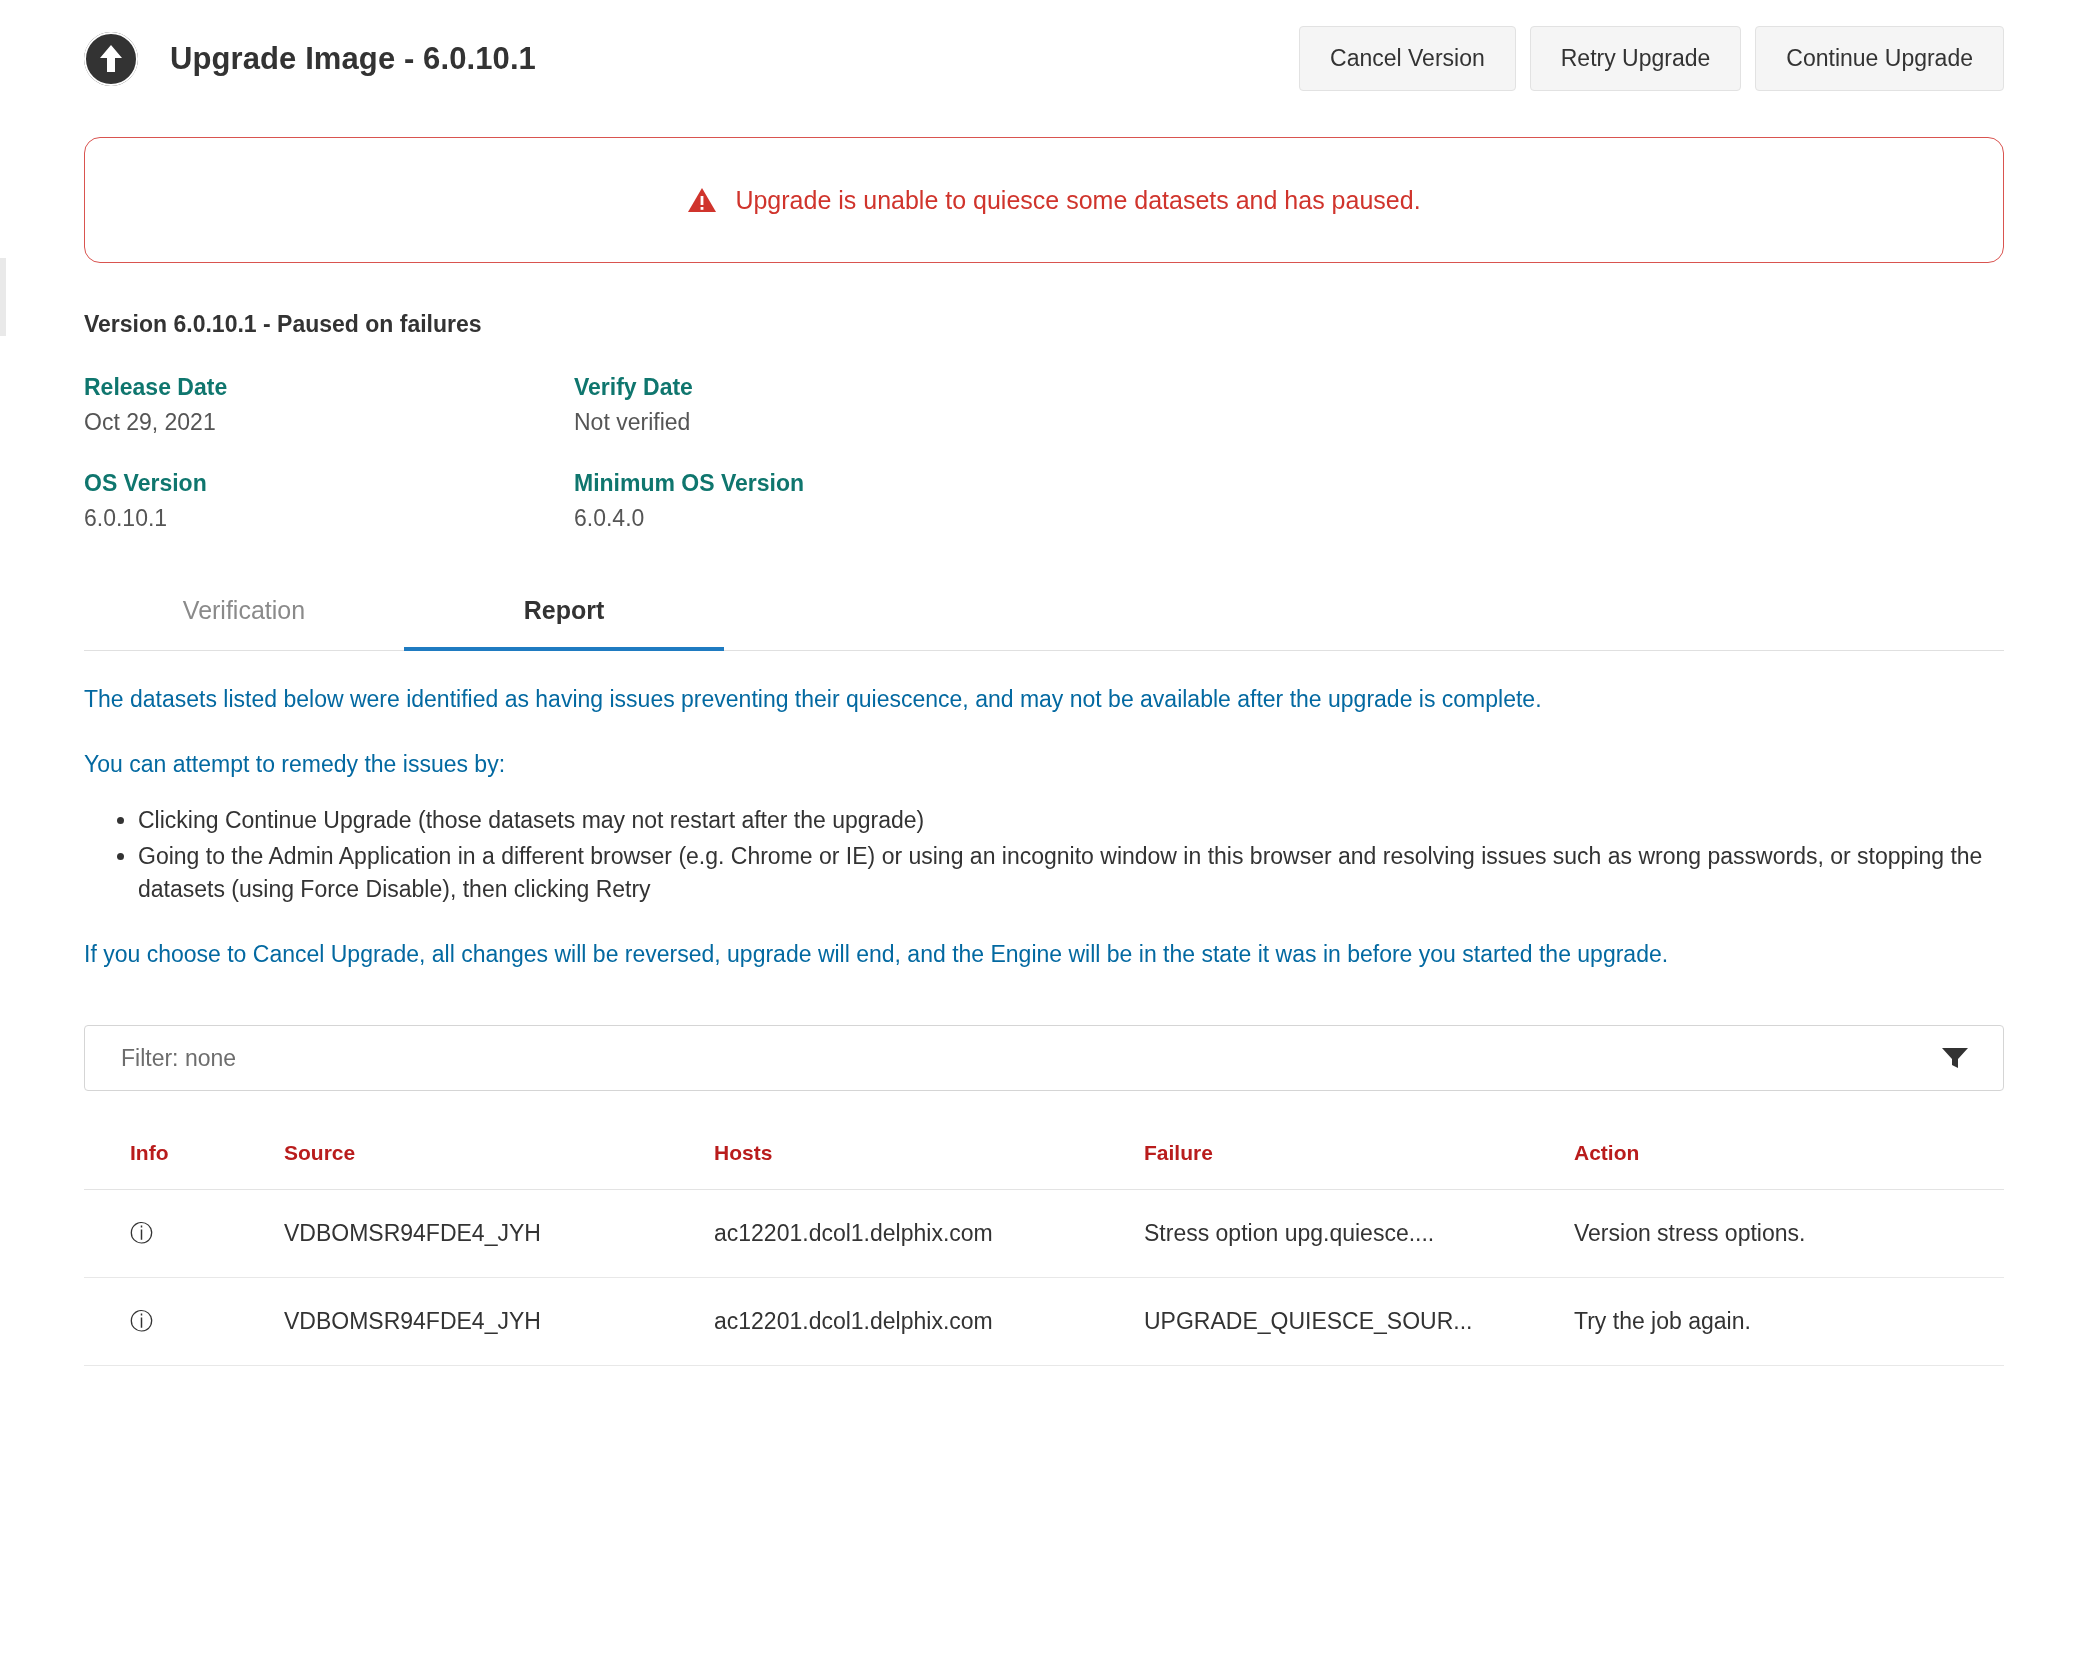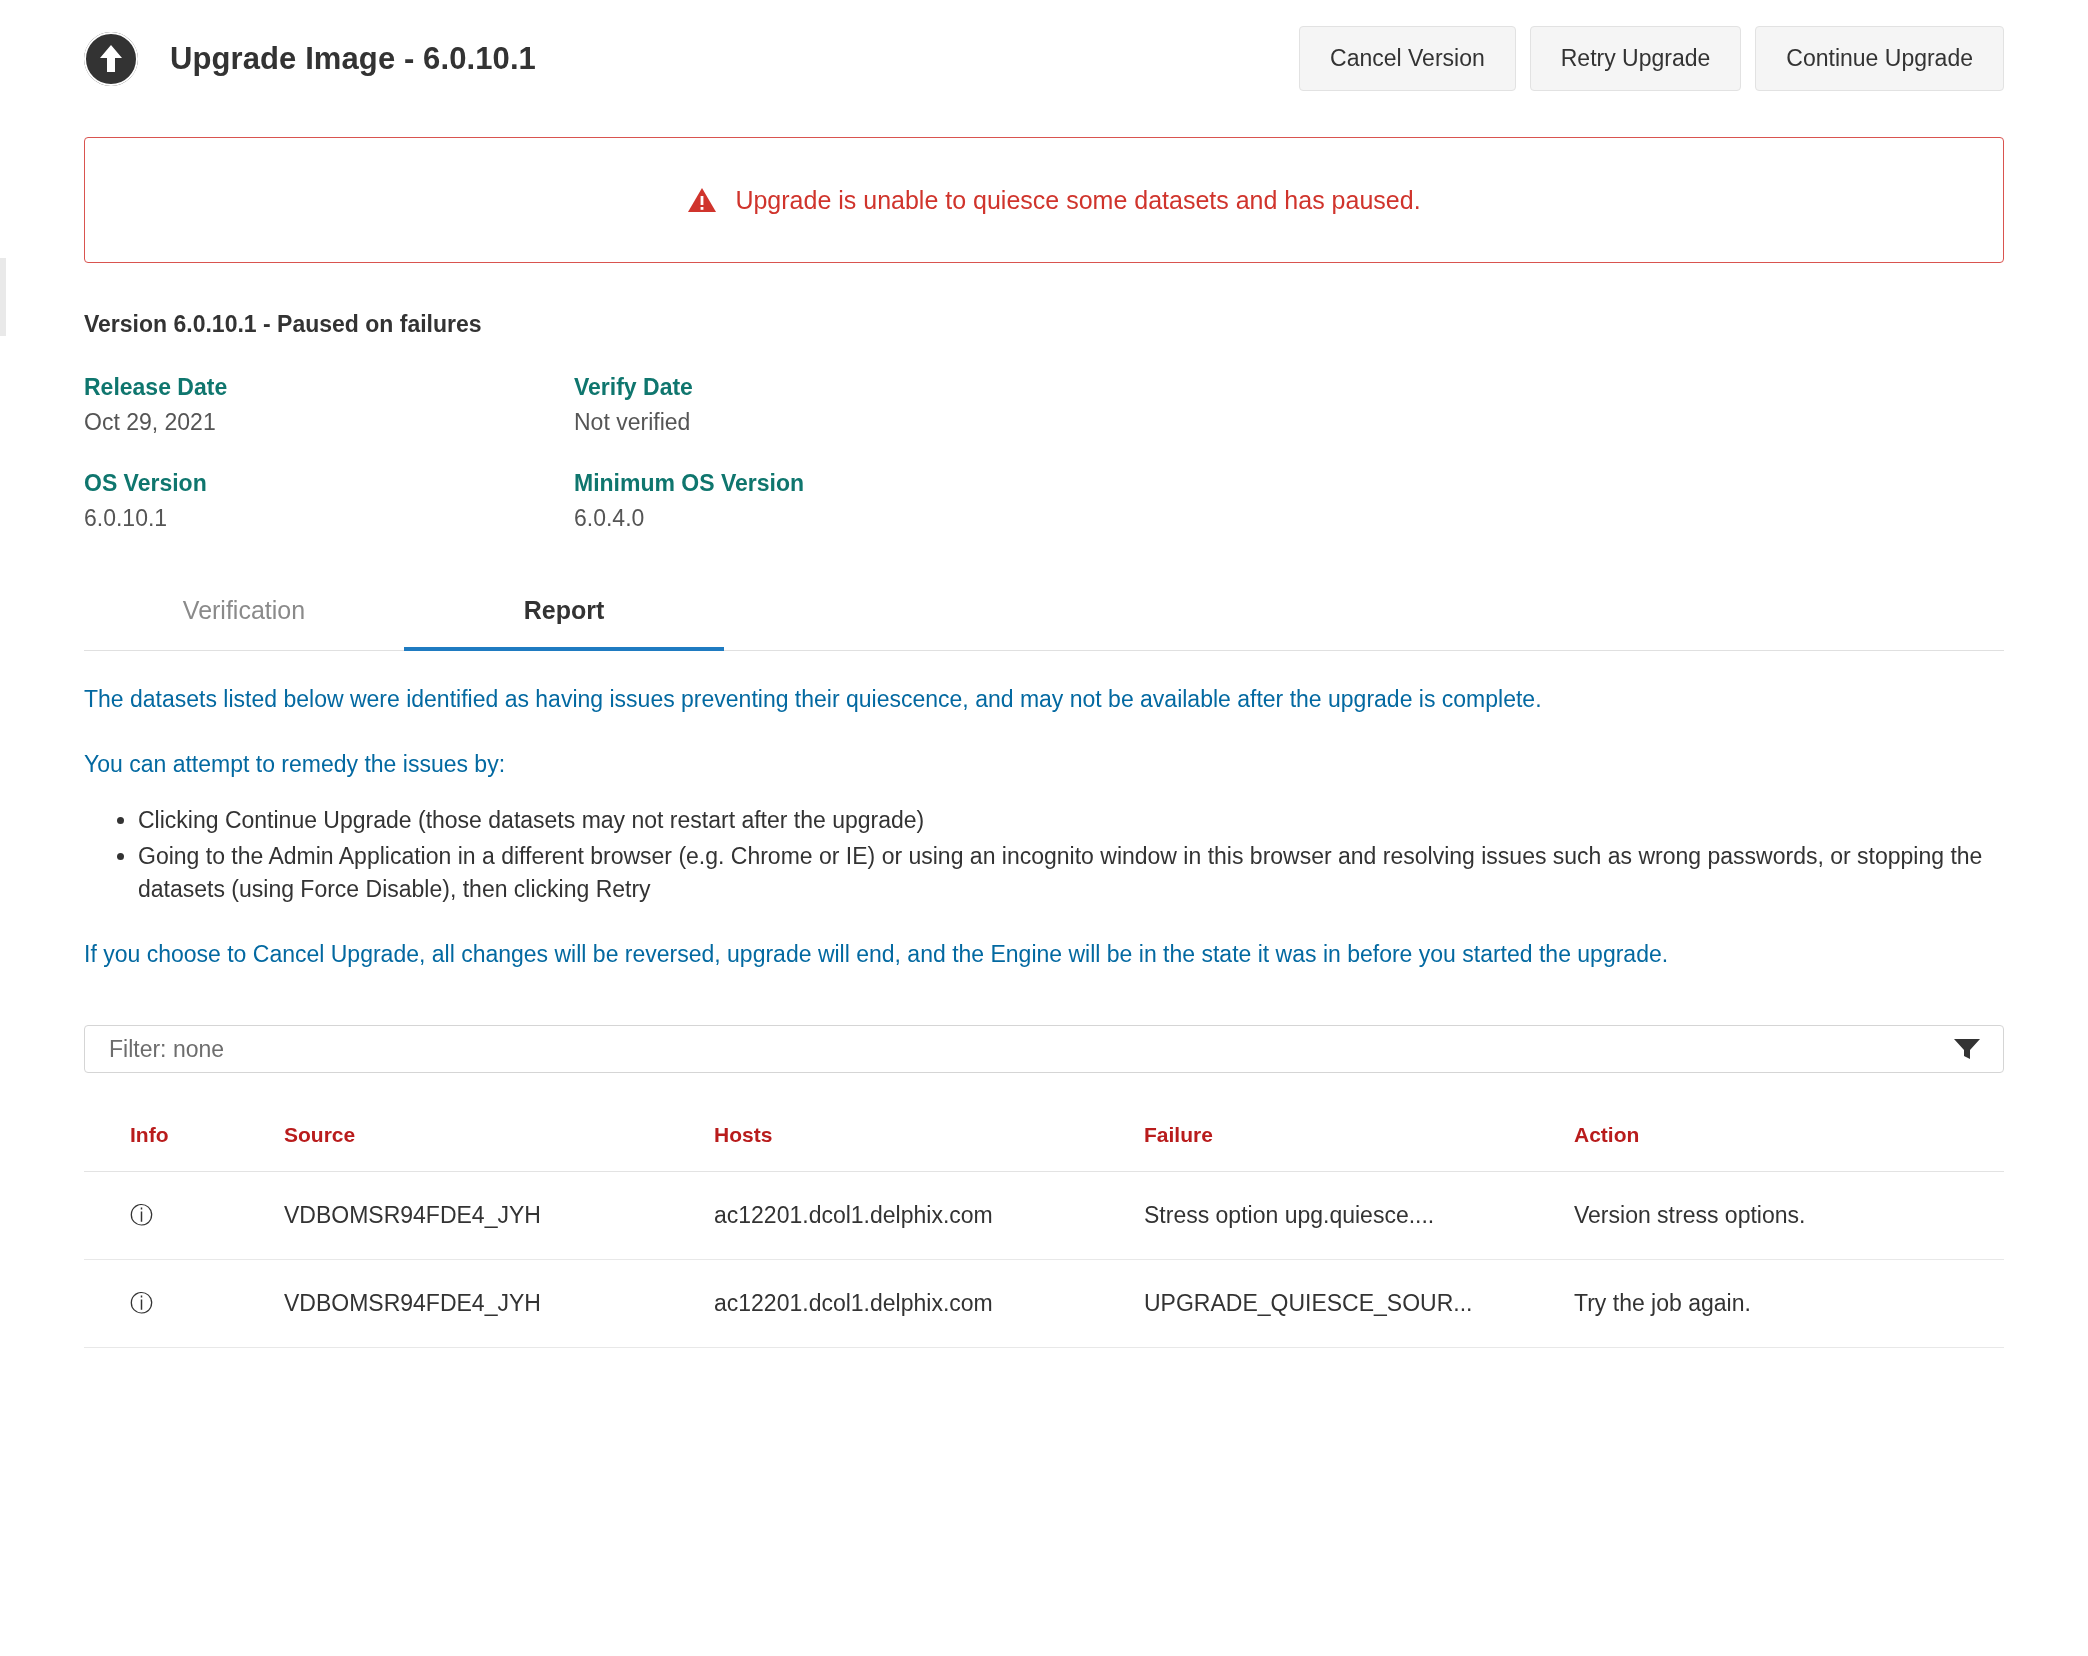--- a/index.html
+++ b/index.html
@@ -61,21 +61,21 @@
     color: #333333;
     font-size: 23px;
     font-family: "Liberation Sans", sans-serif;
     padding: 18px 30px;
     cursor: pointer;
     white-space: nowrap;
   }
   
   .alert {
     border: 1px solid #d9534f;
-    border-radius: 4px;
+    border-radius: 16px;
     height: 126px;
     display: flex;
     align-items: center;
     justify-content: center;
     margin-top: 28px;
     padding-left: 20px;
   }
   .alert-inner {
     display: flex;
     align-items: center;
@@ -143,26 +143,26 @@
   }
   ul.remedy li {
     font-size: 23px;
     color: #333333;
     line-height: 1.42;
     margin-bottom: 4px;
   }
   
   .filter-box {
     margin-top: 54px;
-    height: 48px;
+    height: 66px;
     border: 1px solid #d5d5d5;
     border-radius: 4px;
     display: flex;
     align-items: center;
-    padding: 0 22px;
+    padding: 0 34px;
   }
   .filter-input {
     border: 0;
     outline: 0;
     flex: 1 1 auto;
     font-size: 23px;
     color: #6d6d6d;
     font-family: "Liberation Sans", sans-serif;
     background: transparent;
   }

